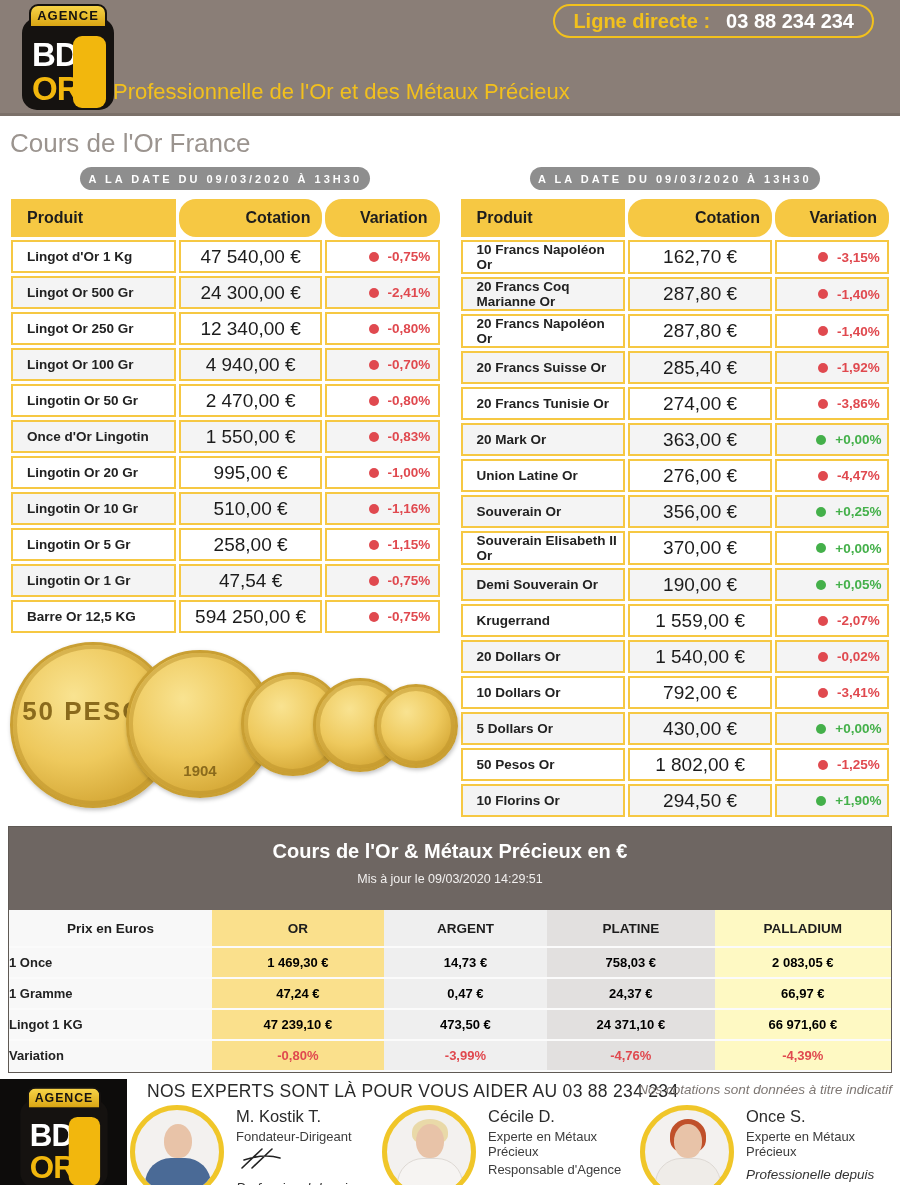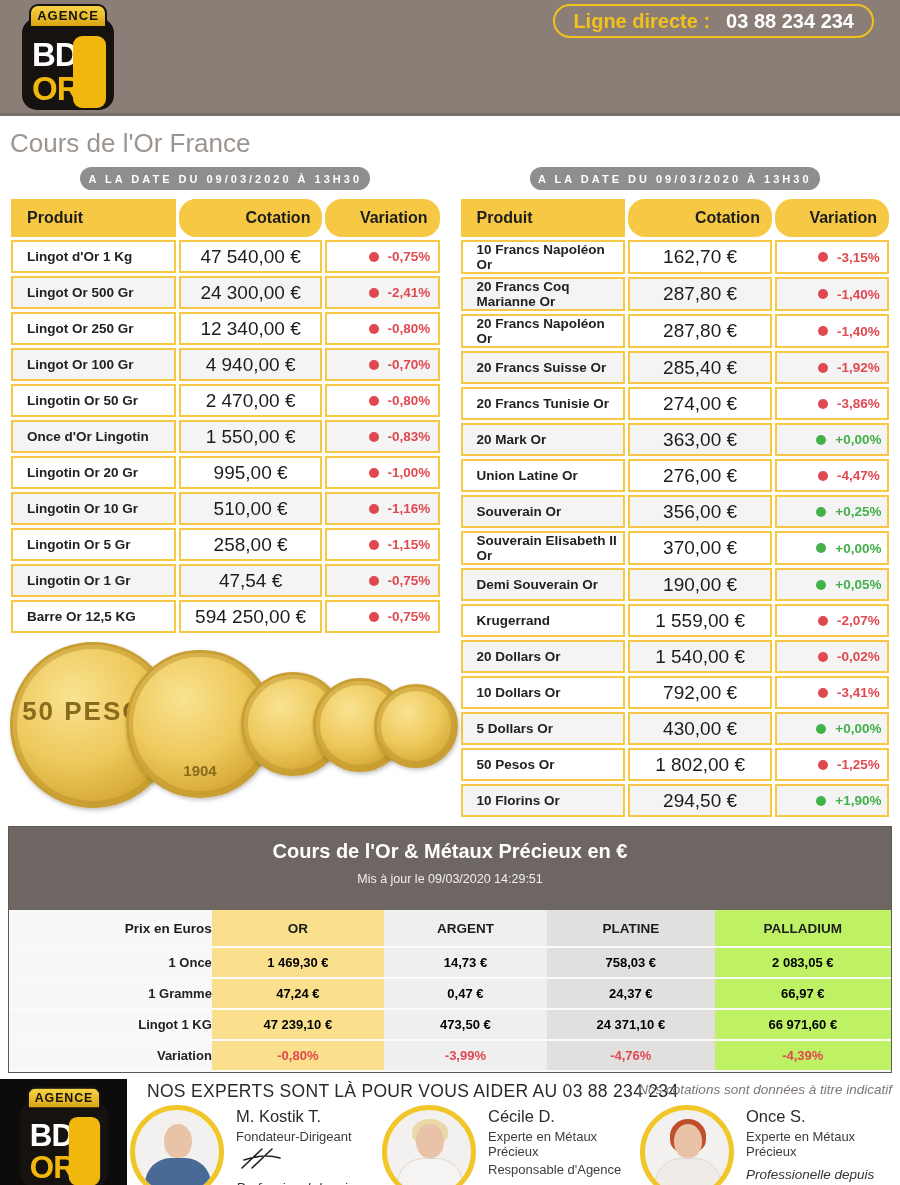--- a/index.html
+++ b/index.html
@@ -53,25 +53,25 @@
   .coin-2 .coin-text { bottom:16px; font-size:15px; }
 
   
   .metals { margin:4px 8px 0; border:1px solid #5f5954; }
   .metals-header { background:#6e6662; color:#fff; text-align:center; padding:13px 0 24px; }
   .metals-title { font-size:20px; font-weight:bold; }
   .metals-updated { font-size:12.5px; margin-top:9px; color:#f2f0ef; }
   table.metals-table { width:100%; border-collapse:collapse; font-size:13px; }
   table.metals-table th, table.metals-table td { padding:0; height:31px; border-bottom:2px solid #fbfbfb; }
   table.metals-table tr.head th { height:37px; font-size:13.5px; color:#1d1d1d; }
-  .mcol-label { width:23%; background:#f8f8f8; text-align:right; padding-right:18px; font-weight:bold; color:#222; }
+  .mcol-label { width:23%; background:#f8f8f8; padding-right:18px; font-weight:bold; color:#222; }
   .mcol-or { width:19.5%; background:#fae08c; text-align:center; font-weight:bold; }
   .mcol-argent { width:18.5%; background:#efefef; text-align:center; font-weight:bold; }
   .mcol-platine { width:19%; background:#e2e0df; text-align:center; font-weight:bold; }
-  .mcol-palladium { width:20%; background:#bef264; text-align:center; font-weight:bold; }
+  .mcol-palladium { width:20%; background:#fef9c3; text-align:center; font-weight:bold; }
   tr.variation-row td.mval { color:#e0494f; font-weight:bold; }
 
   
   .footer { position:relative; height:156px; margin-top:6px; }
   .footer-logo-box { position:absolute; left:0; top:0; width:127px; height:156px; background:#0d0c0b; display:flex; flex-direction:column; align-items:center; padding-top:5px; cursor:pointer; }
   .footer-logo { position:relative; width:92px; height:106px; transform:scale(.95); }
   .footer-site { color:#fff; font-size:13px; font-weight:bold; margin-top:6px; letter-spacing:.5px; }
   .experts-heading { position:absolute; left:147px; top:2px; font-size:17.5px; color:#2a2a2a; letter-spacing:.3px; white-space:nowrap; }
   .cotation-note { position:absolute; right:8px; top:3px; font-size:13.5px; font-style:italic; color:#7d7672; }
   .experts { position:absolute; left:130px; top:26px; right:0; display:flex; }
@@ -102,20 +102,21 @@
       <div class="logo-box">
         <div class="logo-bd">BD</div>
         <div class="logo-or">OR</div>
         <div class="logo-bar"></div>
       </div>
     </div>
     <div class="ligne-pill">
       <span class="ligne-label">Ligne directe :</span>
       <span class="ligne-phone">03 88 234 234</span>
     </div>
+    <div class="tagline">Professionnelle de l'Or et des Métaux Précieux</div>
   </div>
 
   <div class="page-title">Cours de l'Or France</div>
 
   <div class="tables-row">
     <div class="table-col">
       <div class="date-pill">A LA DATE DU 09/03/2020 À 13H30</div>
       <table class="cotation">
         <thead>
           <tr>

